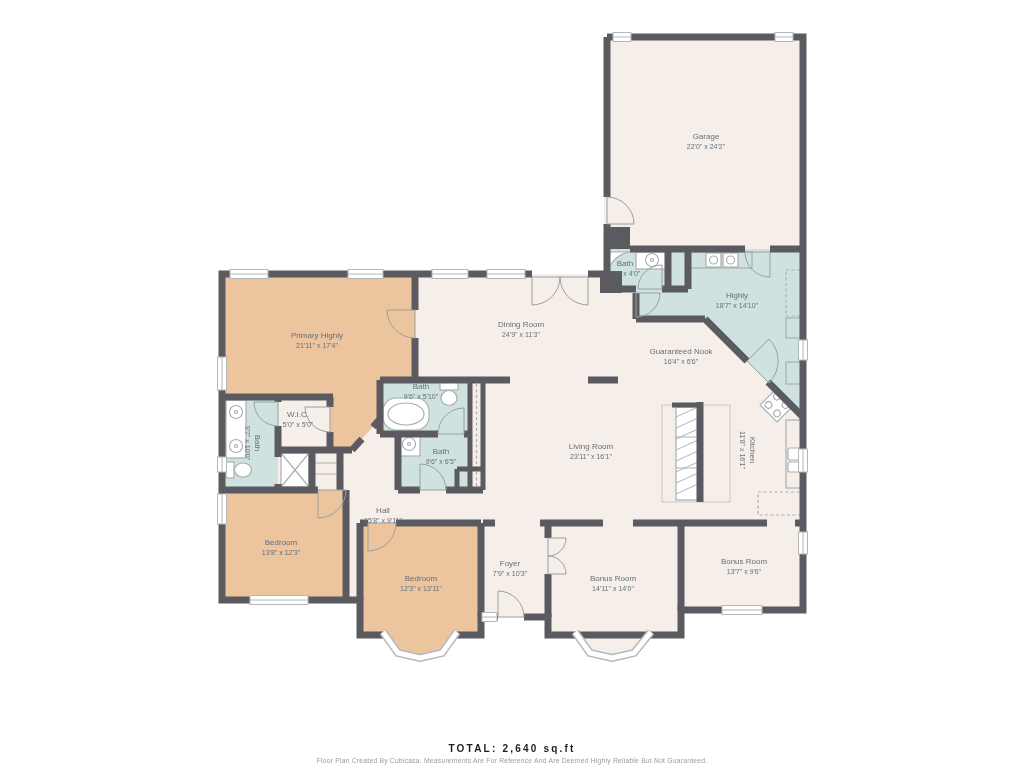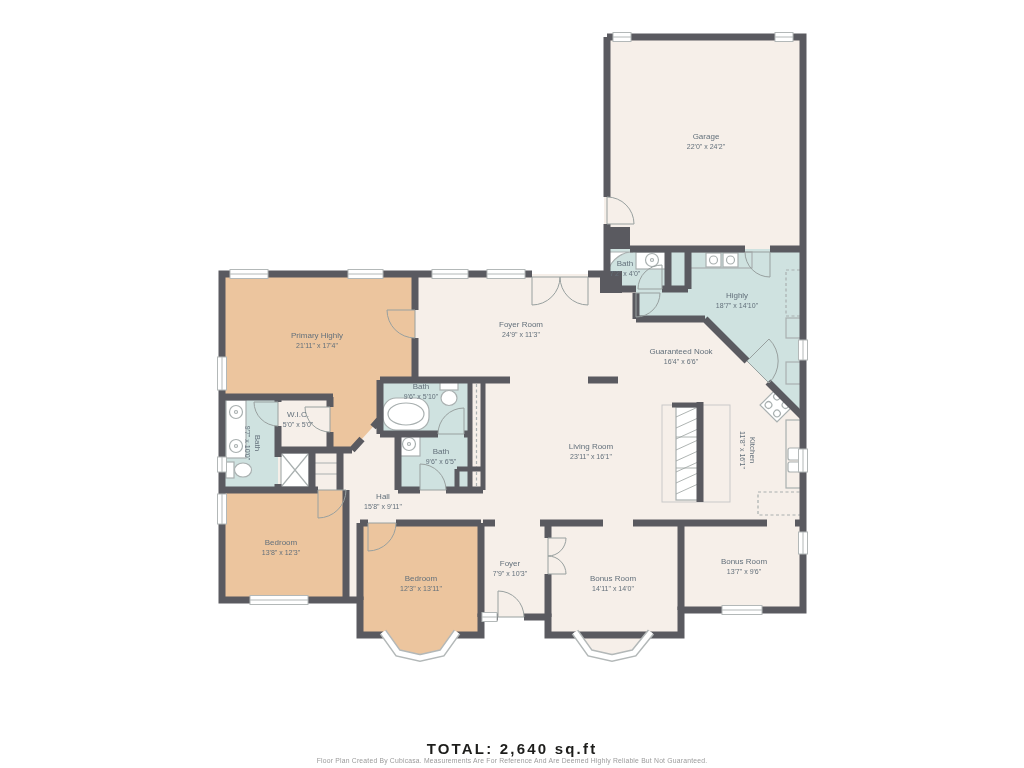--- a/index.html
+++ b/index.html
@@ -20,21 +20,21 @@
   .winline{stroke:#b3b8b8;stroke-width:1;fill:none;}
   .bay-outer{stroke:#b3b8b8;stroke-width:8;fill:none;stroke-linejoin:miter;}
   .bay-inner{stroke:#ffffff;stroke-width:5;fill:none;stroke-linejoin:miter;}
   .hatch{stroke:#9aa19f;stroke-width:0.8;fill:none;}
   .lbl{position:absolute;transform:translate(-50%,-50%);text-align:center;color:var(--label);
        white-space:nowrap;line-height:1.3;}
   .lbl .nm{font-size:8px;}
   .lbl .dm{font-size:7px;}
   .lbl.vert{transform:translate(-50%,-50%) rotate(90deg);}
   .total{position:absolute;left:512px;top:736px;transform:translate(-50%,-50%);
-         font-size:15px;font-weight:700;letter-spacing:2.2px;color:var(--total_text);white-space:nowrap;}
+         font-size:10px;font-weight:700;letter-spacing:2.2px;color:var(--total_text);white-space:nowrap;}
   .disclaimer{position:absolute;left:512px;top:748px;transform:translate(-50%,-50%);
          font-size:6.8px;color:var(--disclaimer_text);letter-spacing:0.2px;white-space:nowrap;}
 </style>
 </head>
 <body>
 
 <div class="stage">
 
   <svg class="plan-svg" width="1024" height="768" viewBox="0 0 1024 768">
 
@@ -180,21 +180,21 @@
     </div>
   <div class="lbl" style="left:625px;top:257px">
     <div class="nm">Bath</div>
       <div class="dm">7'2" x 4'0"</div>
     </div>
   <div class="lbl" style="left:737px;top:289px">
     <div class="nm">Highly</div>
       <div class="dm">18'7" x 14'10"</div>
     </div>
   <div class="lbl" style="left:521px;top:318px">
-    <div class="nm">Foyer Room</div>
+    <div class="nm">Dining Room</div>
       <div class="dm">24'9" x 11'3"</div>
     </div>
   <div class="lbl" style="left:681px;top:345px">
     <div class="nm">Guaranteed Nook</div>
       <div class="dm">16'4" x 6'6"</div>
     </div>
   <div class="lbl" style="left:317px;top:329px">
     <div class="nm">Primary Highly</div>
       <div class="dm">21'11" x 17'4"</div>
     </div>
@@ -215,21 +215,21 @@
       <div class="dm">9'6" x 6'5"</div>
     </div>
   <div class="lbl" style="left:591px;top:440px">
     <div class="nm">Living Room</div>
       <div class="dm">23'11" x 16'1"</div>
     </div>
   <div class="lbl vert" style="left:747px;top:438px">
     <div class="nm">Kitchen</div>
       <div class="dm">11'8" x 16'1"</div>
     </div>
-  <div class="lbl" style="left:383px;top:490px">
+  <div class="lbl" style="left:383px;top:504px">
     <div class="nm">Hall</div>
       <div class="dm">15'8" x 9'11"</div>
     </div>
   <div class="lbl" style="left:281px;top:536px">
     <div class="nm">Bedroom</div>
       <div class="dm">13'8" x 12'3"</div>
     </div>
   <div class="lbl" style="left:421px;top:572px">
     <div class="nm">Bedroom</div>
       <div class="dm">12'3" x 13'11"</div>

